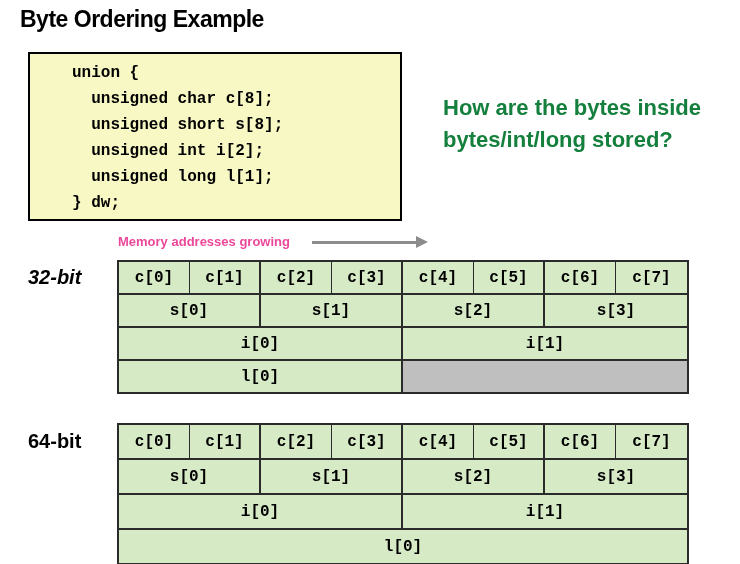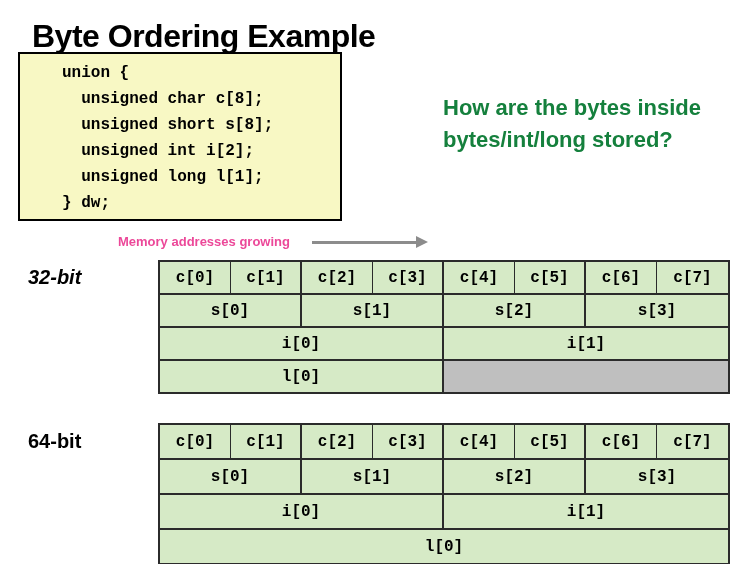--- a/index.html
+++ b/index.html
@@ -2,25 +2,25 @@
 <html><head>
 <meta charset="utf-8">
 <style>
   html,body{margin:0;padding:0;}
   body{
     width:740px;height:564px;background:#ffffff;position:relative;overflow:hidden;
     font-family:"Liberation Sans", sans-serif;
   }
   .slide{position:absolute;inset:0;}
   .page-title{
-    position:absolute;left:16px;top:2px;margin:16px;
-    font-size:32px;font-weight:bold;color:#000;letter-spacing:-0.5px;
+    position:absolute;left:16px;top:2px;margin:4px;
+    font-size:23px;font-weight:bold;color:#000;letter-spacing:-0.5px;
   }
   .code-box{
-    position:absolute;left:18px;top:52px;width:324px;height:169px;
+    position:absolute;left:28px;top:52px;width:374px;height:169px;
     border:2px solid #000;box-sizing:border-box;
     padding:6px 0 0 42px;
   }
   .code-line{
     font-family:"Liberation Mono", monospace;font-weight:bold;
     font-size:16px;line-height:26px;color:#000;white-space:pre;
   }
   .question{
     position:absolute;left:443px;top:92px;
     font-size:22px;font-weight:bold;line-height:32px;
@@ -34,21 +34,21 @@
   }
   .arrow-head{
     position:absolute;left:416px;top:236px;width:0;height:0;
     border-left:12px solid #8c8c8c;border-top:6px solid transparent;border-bottom:6px solid transparent;
   }
   .diag-label{
     position:absolute;left:28px;font-size:20px;font-weight:bold;color:#000;
   }
   .byte-table{
     position:absolute;left:117px;width:568px;
-    border:2px solid #2b2b2b;box-sizing:content-box;background:#2b2b2b;margin-left:41px;
+    border:2px solid #2b2b2b;box-sizing:content-box;background:#2b2b2b;
   }
   .byte-row{display:flex;}
   .byte-row + .byte-row{border-top:2px solid #2b2b2b;}
   .byte-cell{
     box-sizing:border-box;display:flex;align-items:center;justify-content:center;
     font-family:"Liberation Mono", monospace;font-weight:bold;font-size:16px;color:#000;
     overflow:hidden;
   }
 </style>
 </head>

